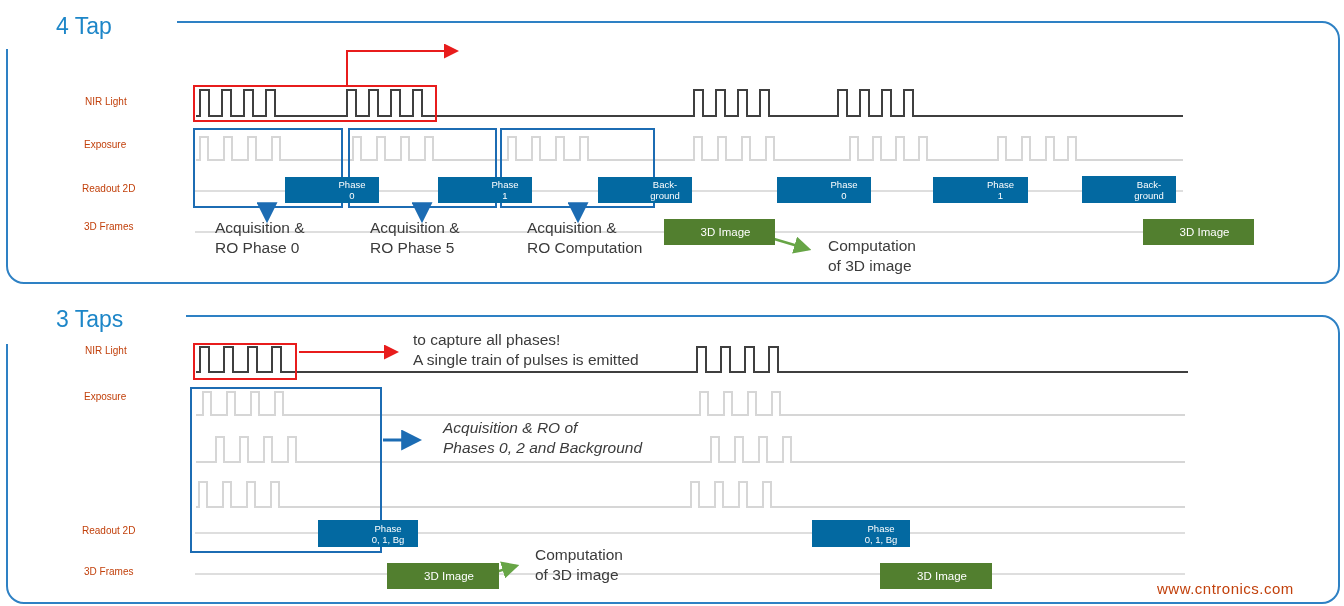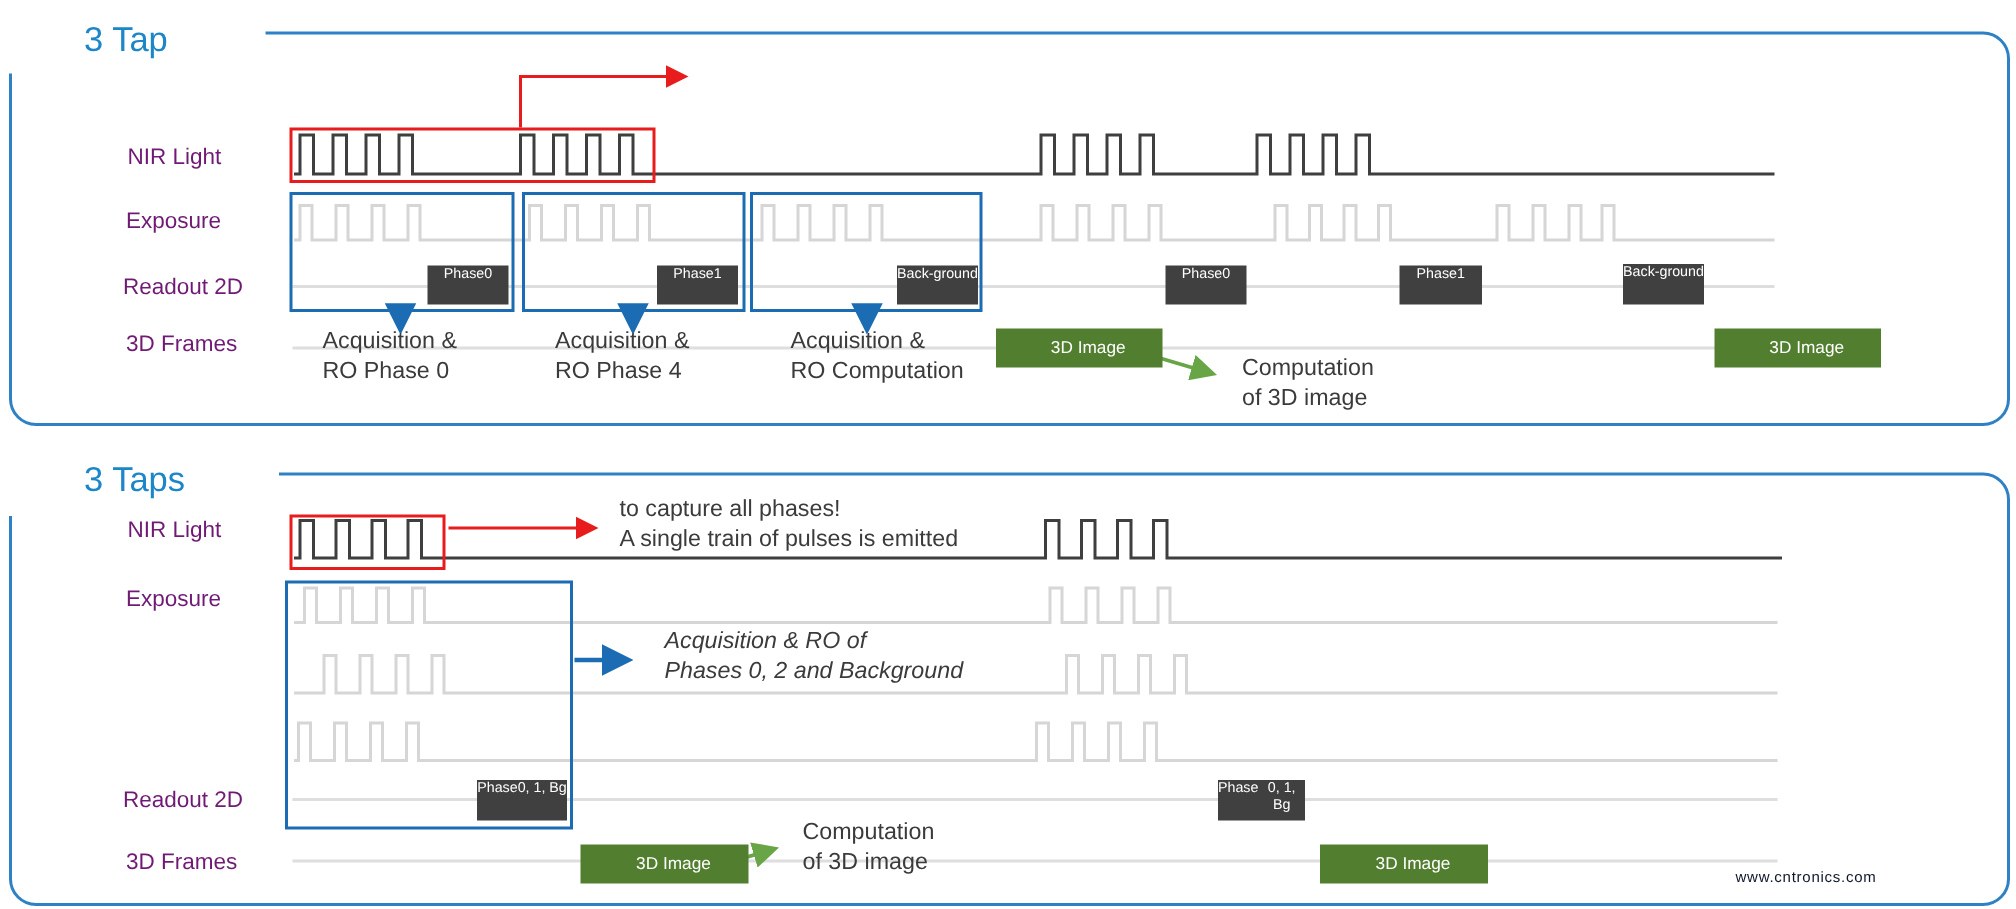--- a/index.html
+++ b/index.html
@@ -1,44 +1,44 @@
 <!DOCTYPE html>
 <html><head>
 <meta charset="utf-8">
 <style>
   html,body{margin:0;padding:0;background:#fff;}
   #canvas{position:relative;width:1344px;height:606px;background:#fff;overflow:hidden;
           font-family:"Liberation Sans",sans-serif;color:#3b3b3b;}
   .panel-border{position:absolute;border:2px solid #2e81c4;border-radius:18px;background:transparent;}
   .patch{position:absolute;background:#fff;}
   .panel-title{position:absolute;font-size:23px;color:#1d86c8;white-space:nowrap;}
-  .row-label{position:absolute;font-size:15px;color:#701a75;white-space:nowrap;}
+  .row-label{position:absolute;font-size:10px;color:#c2410c;white-space:nowrap;}
   .note{position:absolute;font-size:15.5px;line-height:20px;color:#3b3b3b;white-space:nowrap;}
   .note span{display:block;}
   .sel-box{position:absolute;border:2px solid #1c6cb3;}
   .red-box{position:absolute;border:2px solid #e81c1c;}
-  .badge{position:absolute;background:#404040;color:#fff;font-size:9.5px;line-height:11px;
-         text-align:center;display:flex;flex-direction:row;justify-content:center;}
+  .badge{position:absolute;background:#0369a1;color:#fff;font-size:9.5px;line-height:11px;
+         text-align:center;display:flex;flex-direction:column;justify-content:center;padding-left:40px;}
   .badge span{display:block;}
   .frame-box{position:absolute;background:#527f2f;color:#fff;font-size:11.5px;
              display:flex;align-items:center;justify-content:center;padding-left:12px;}
   #wave-layer{position:absolute;left:0;top:0;}
-  .watermark{position:absolute;font-size:10px;color:#0f172a;letter-spacing:0.5px;white-space:nowrap;}
+  .watermark{position:absolute;font-size:15px;color:#c2410c;letter-spacing:0.5px;white-space:nowrap;}
 </style>
 </head>
 <body>
 
 <div id="canvas">
 
   <div class="panel-border" style="left:6px;top:21px;width:1330px;height:259px;"></div>
   <div class="panel-border" style="left:6px;top:315px;width:1330px;height:285px;"></div>
   <div class="patch" style="left:0;top:0;width:177px;height:49px;"></div>
   <div class="patch" style="left:0;top:296px;width:186px;height:48px;"></div>
 
-  <div class="panel-title" style="left:56px;top:13px;">3 Tap</div>
+  <div class="panel-title" style="left:56px;top:13px;">4 Tap</div>
   <div class="panel-title" style="left:56px;top:306px;">3 Taps</div>
 
   <svg id="wave-layer" width="1344" height="606">
     <defs>
       <marker id="arr-red" viewBox="0 0 10 10" refX="8" refY="5" markerWidth="7.5" markerHeight="7.5" orient="auto">
           <path d="M0,0L10,5L0,10z" fill="#e81c1c"></path>
         </marker>
       <marker id="arr-blue" viewBox="0 0 10 10" refX="8" refY="5" markerWidth="7" markerHeight="7" orient="auto">
           <path d="M0,0L10,5L0,10z" fill="#1c6cb3"></path>
         </marker>
@@ -109,21 +109,21 @@
     <span>Back-</span>
       <span>ground</span>
     </div>
 
   <div class="note" style="left:215px;top:218px;">
     <span>Acquisition &amp;</span>
       <span>RO Phase 0</span>
     </div>
   <div class="note" style="left:370px;top:218px;">
     <span>Acquisition &amp;</span>
-      <span>RO Phase 4</span>
+      <span>RO Phase 5</span>
     </div>
   <div class="note" style="left:527px;top:218px;">
     <span>Acquisition &amp;</span>
       <span>RO Computation</span>
     </div>
 
   <div class="frame-box" style="left:664px;top:219px;width:99px;height:26px;">3D Image</div>
   <div class="frame-box" style="left:1143px;top:219px;width:99px;height:26px;">3D Image</div>
 
   <div class="note" style="left:828px;top:236px;">

